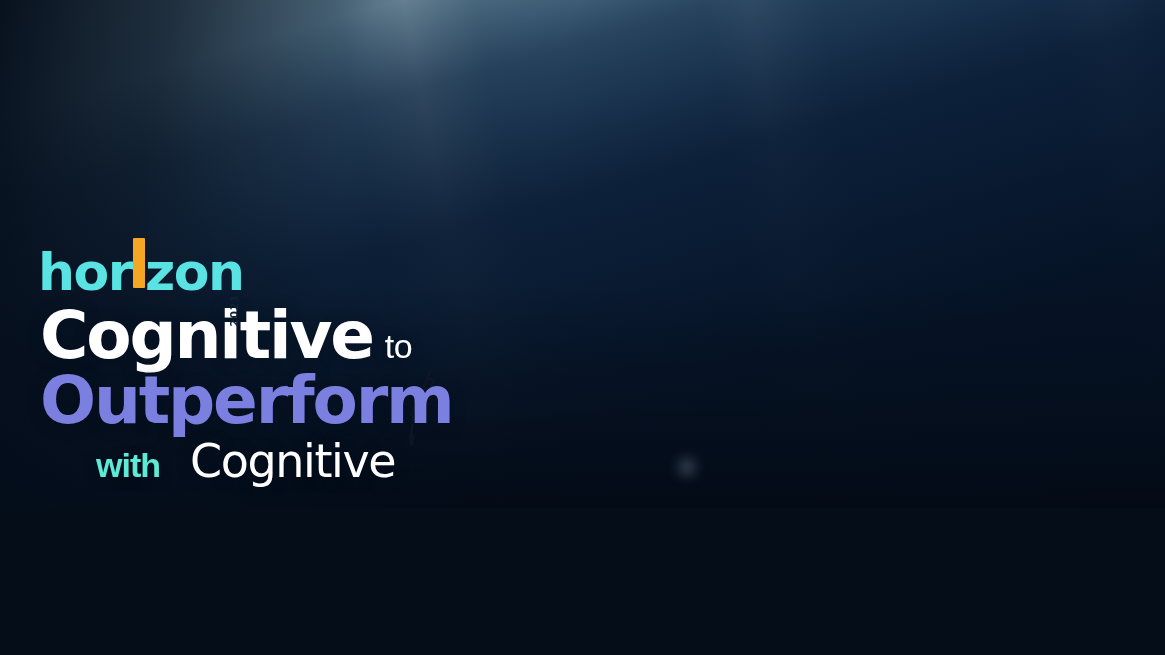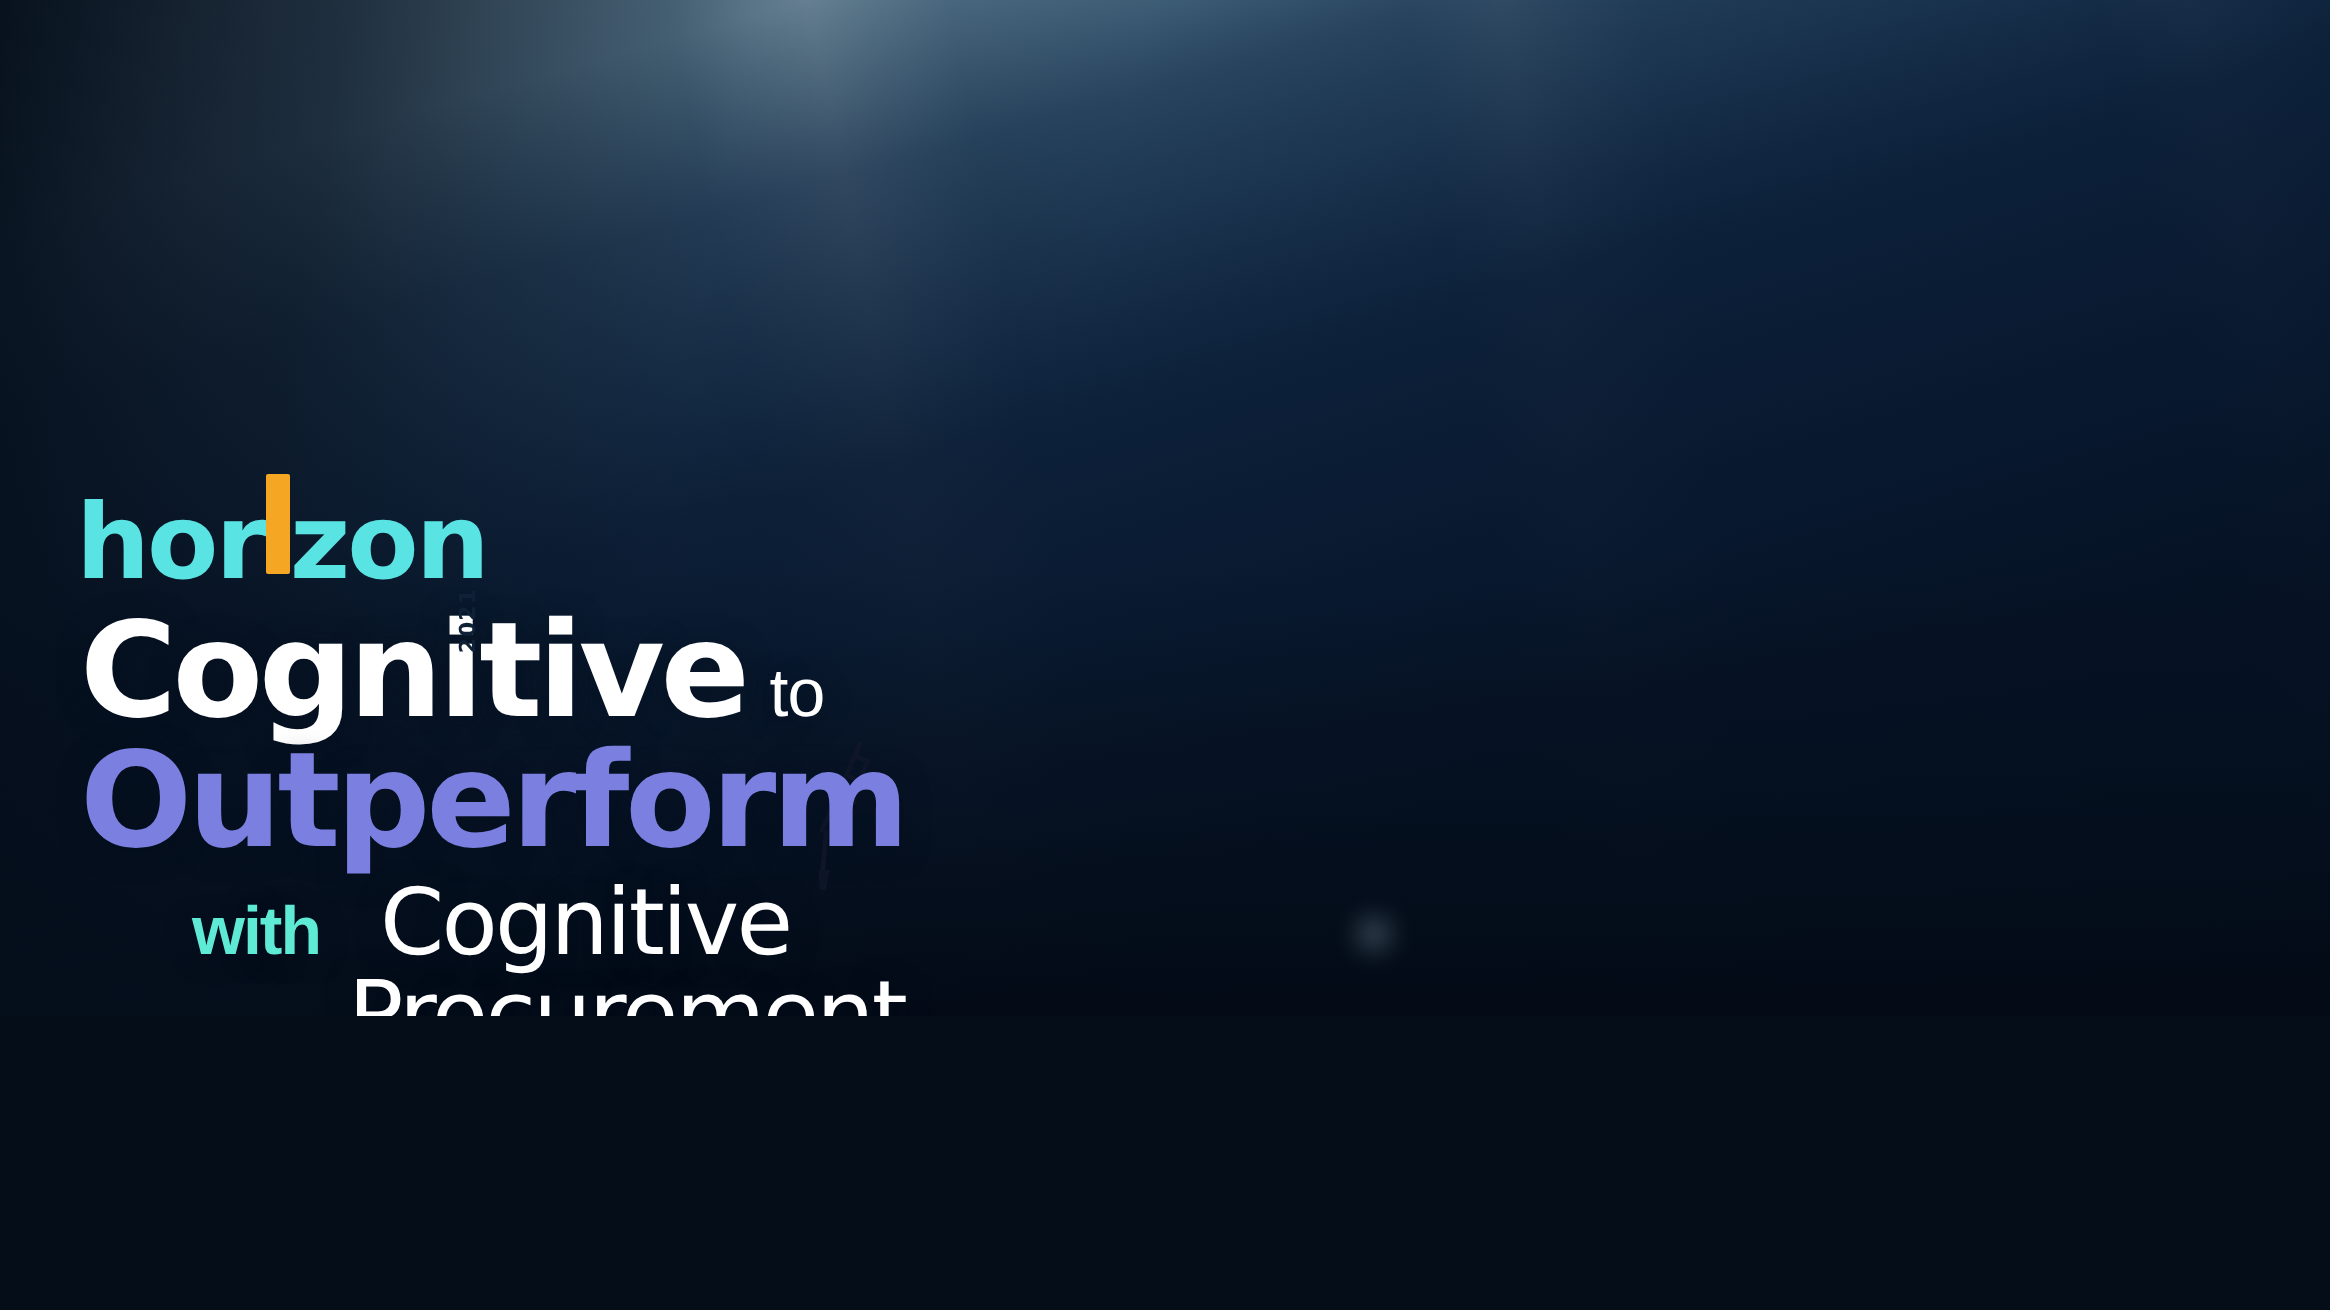--- a/index.html
+++ b/index.html
@@ -338,19 +338,16 @@
       </div>
 
       <div class="line l2">
         <span class="big accent">Outperform</span>
       </div>
 
       <div class="line l3">
         <span class="small accent">with</span><span class="med lead">Cognitive</span>
       </div>
 
-      <div class="line l4">
-        <span class="med">Procurement</span>
-      </div>
 
     </div>
   </div>
 </div>
 
 </body></html>

